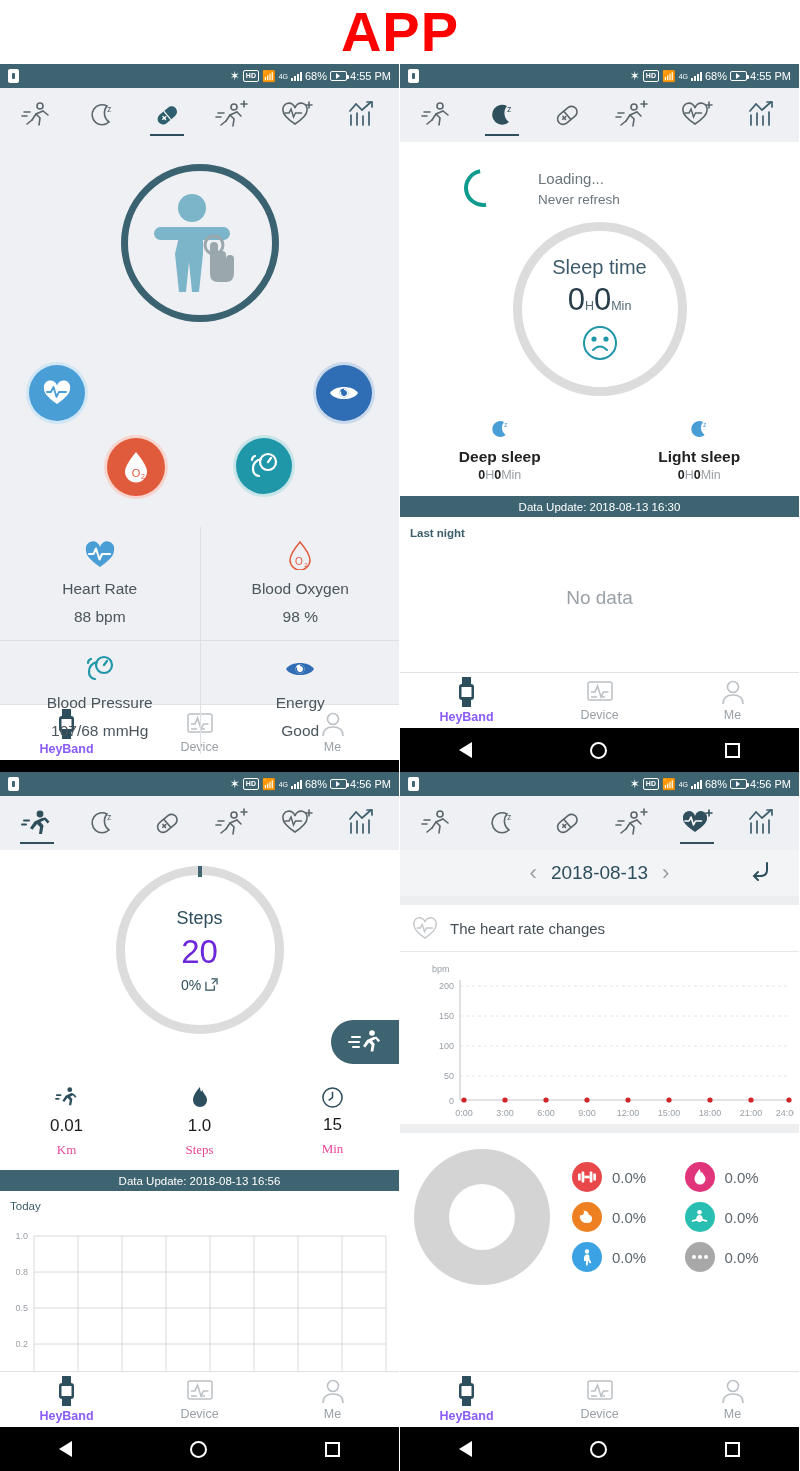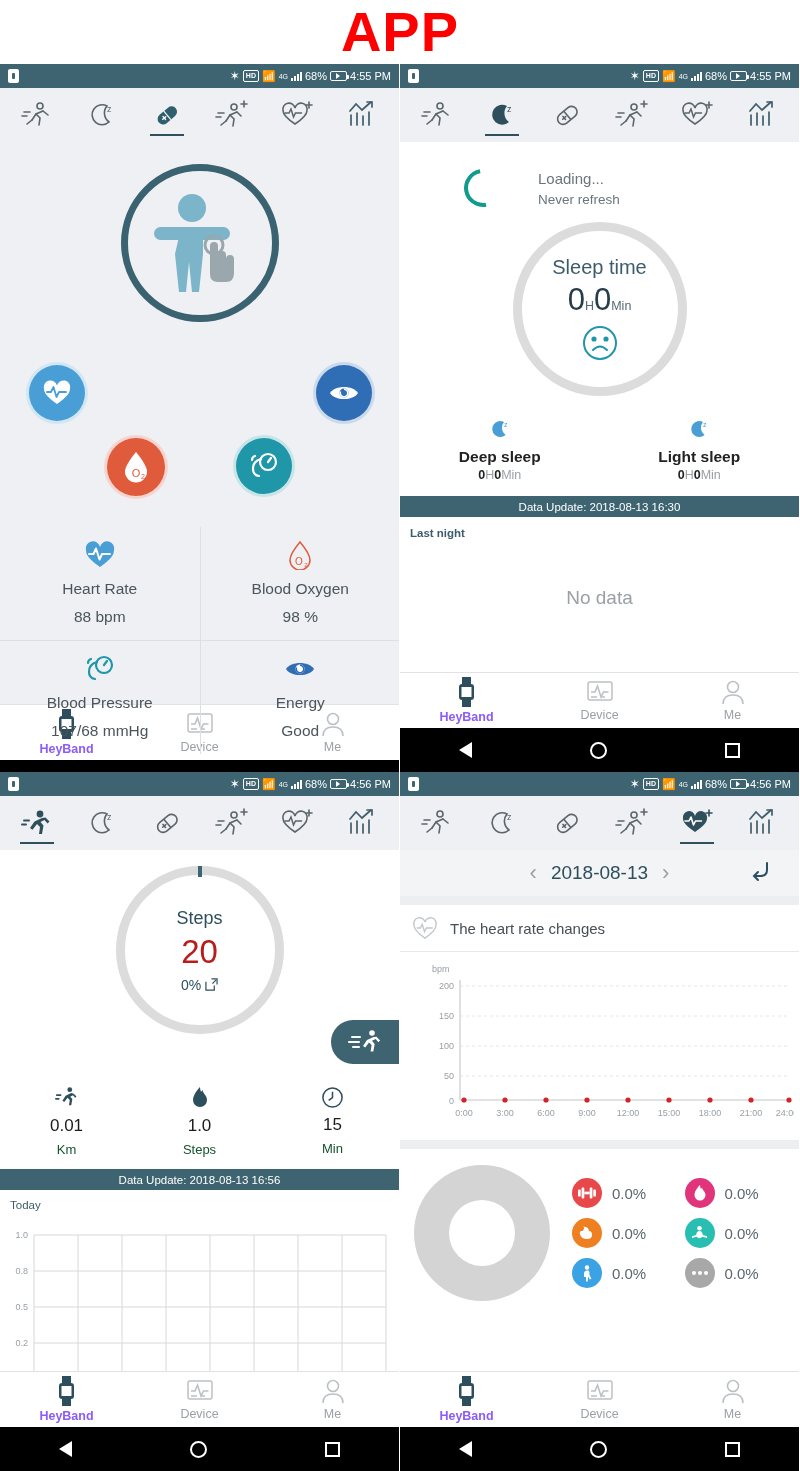--- a/index.html
+++ b/index.html
@@ -144,31 +144,31 @@
   .stepring {
     width: 168px; height: 168px; border: 9px solid #dcdcdc; border-radius:50%;
     margin: 16px auto 0; display:flex; flex-direction:column; align-items:center;
     justify-content:center; position:relative;
   }
   .stepring::before{
     content:""; position:absolute; top:-9px; left:50%; transform:translateX(-50%);
     width:4px;height:11px;background:#3d6470;
   }
   .sr2-label { font-size:18px; color:#2d4e5d; }
-  .sr2-val { font-size:33px; color:#b91c1c; margin-top:4px; }
+  .sr2-val { font-size:33px; color:#6d28d9; margin-top:4px; }
   .sr2-pct { font-size:14px; color:#2d4e5d; margin-top:6px; display:flex; align-items:center; gap:4px;}
   .fab {
     position:absolute; right:0; top: 154px; width: 68px; height: 44px;
     background:#3d6470; border-radius: 22px 0 0 22px;
     display:flex; align-items:center; justify-content:center;
   }
   .stats3 { display:flex; padding: 8px 0 12px; }
   .s3 { flex:1; display:flex; flex-direction:column; align-items:center; gap:6px;}
   .s3-val { font-size: 17px; color:#1c1c1c; }
-  .s3-unit { font-size: 13px; color:#14532d; }
+  .s3-unit { font-size: 13px; color:#ec4899;font-family:Liberation Serif, serif; }
   .today { font-size: 11.5px; color:#3d5c6b; padding: 9px 0 0 10px; }
   .chart-box { padding: 8px 8px 0 6px; }
   
   .datebar {
     height: 46px; background:#f3f4f6; display:flex; align-items:center;
     justify-content:center; position:relative;
   }
   .dt-arrow { color:#9aa0a6; font-size: 22px; padding: 0 14px; }
   .dt-text { font-size: 19px; color:#2d4e5d; }
   .dt-refresh { position:absolute; right: 28px; }
@@ -895,21 +895,21 @@
     <div class="spacer-gray"></div>
 
     <div class="hr-head">
       <svg width="26" height="24" viewBox="0 0 28 26" fill="none" stroke="#c3c7ca" stroke-width="1.5">
         <path d="M14 24 C5 18 2 14 2 9.6 A6 6 0 0 1 14 6.6 A6 6 0 0 1 26 9.6 C26 14 23 18 14 24z"></path>
         <path d="M5 13 h4 l2-4 2.5 8 2-4 h7"></path>
       </svg>
       <span class="hr-head-txt">The heart rate changes</span>
     </div>
 
-    <div style="padding: 6px 6px 16px 4px">
+    <div style="padding: 6px 6px 0 4px">
       <svg width="390" height="162" viewBox="0 0 390 162">
         <text class="axis-txt" x="28" y="14">bpm</text>
         <g stroke="#e6e6e6" stroke-width="1" stroke-dasharray="3 3">
           <line x1="56" y1="28" x2="386" y2="28"></line>
           <line x1="56" y1="58" x2="386" y2="58"></line>
           <line x1="56" y1="88" x2="386" y2="88"></line>
           <line x1="56" y1="118" x2="386" y2="118"></line>
         </g>
         <line x1="56" y1="22" x2="56" y2="142" stroke="#d9d9d9" stroke-width="1.6"></line>
         <line x1="56" y1="142" x2="386" y2="142" stroke="#d9d9d9" stroke-width="1.6"></line>

